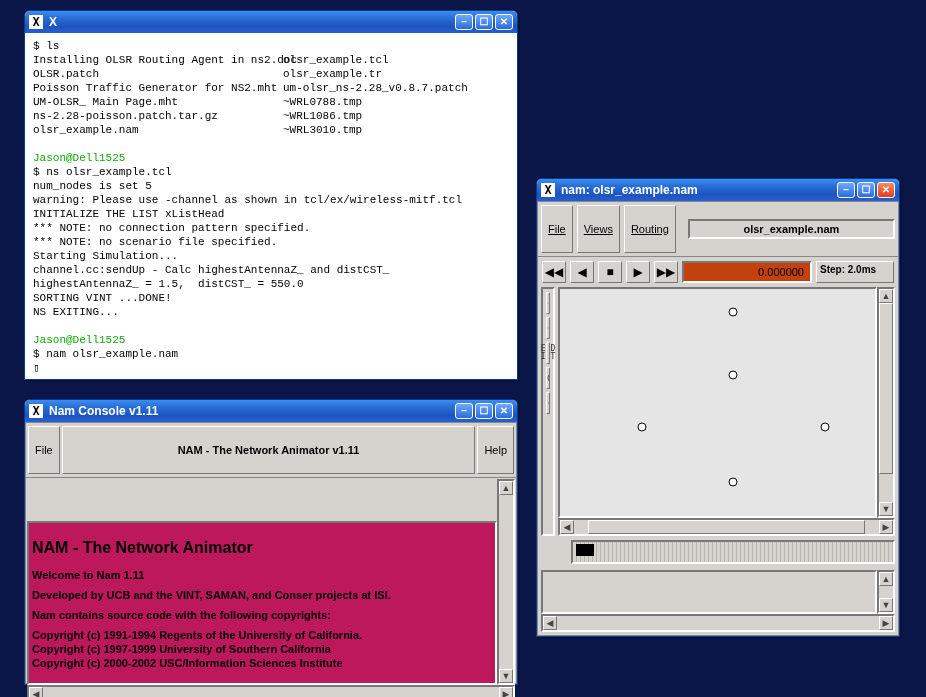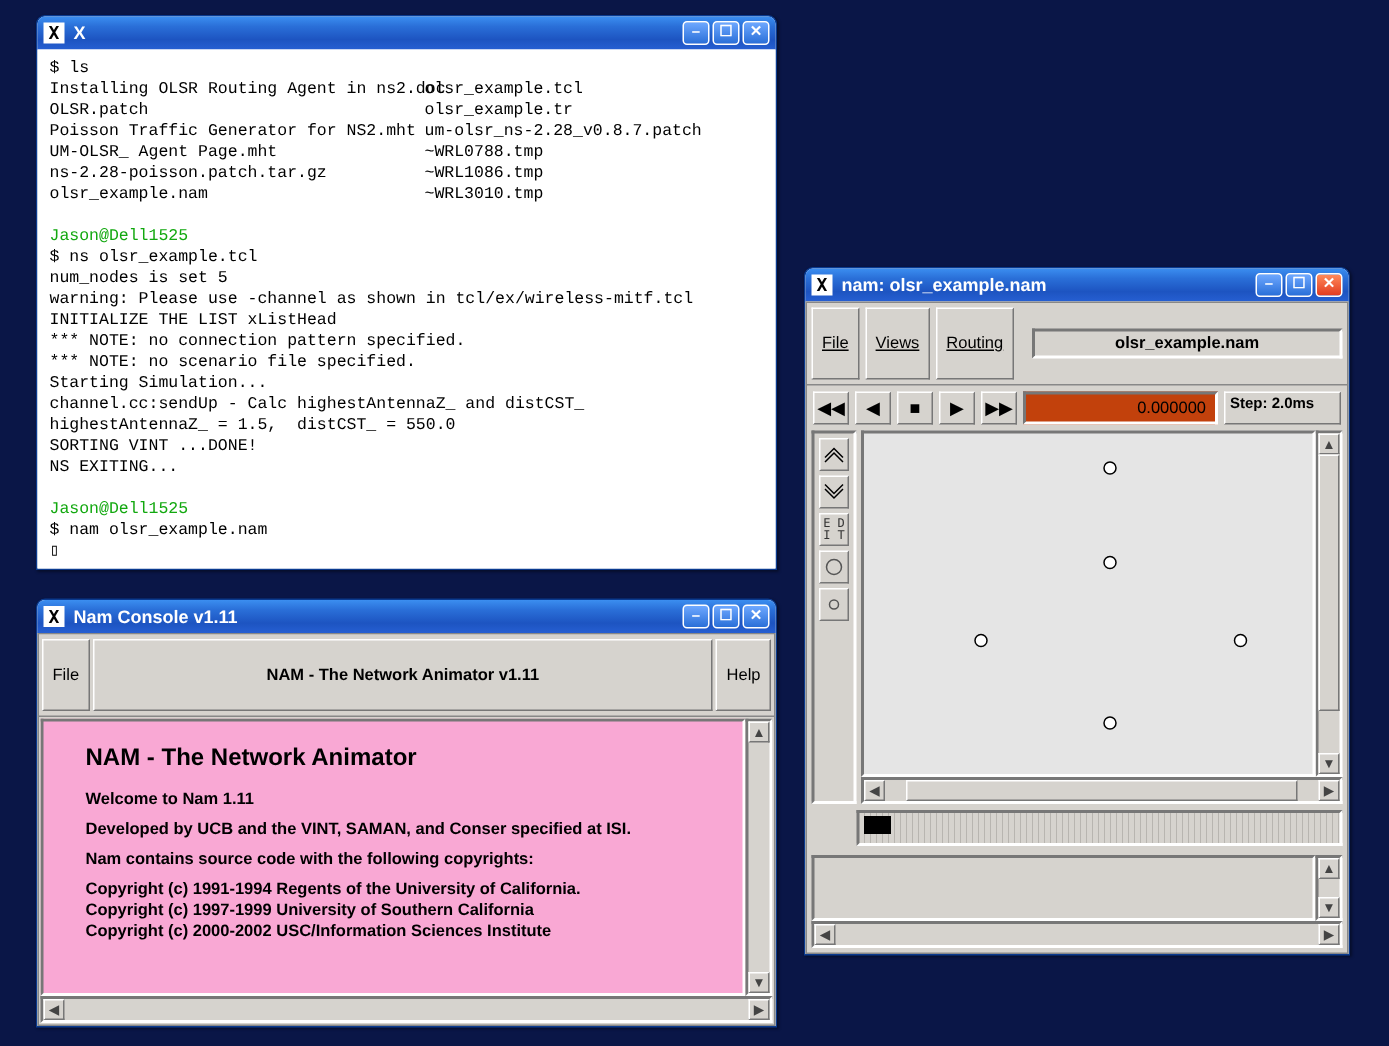--- a/index.html
+++ b/index.html
@@ -93,25 +93,26 @@
   .mbtn.long { flex:1; text-align:center; font-weight:bold; }
 
   .scrollshell {
     flex:1; display:flex; flex-direction:column;
     padding:1px;
   }
   .scrollrow { flex:1; display:flex; overflow:hidden;}
   .inset {
     flex:1;
     border: 2px solid; border-color:#777 #fff #fff #777;
-    background:#f9a8d4;
-    padding: 12px 28px;
+    background:#be185d;
+    padding: 12px 3px;
     overflow:hidden;
     font: 12px Arial,sans-serif;
     color:#000;
+    margin-top:42px;
   }
   .inset h2 { font: bold 16px Arial; margin:4px 0 12px; }
   .inset p  { font: bold 11px Arial; margin:8px 0; }
   .vscroll, .hscroll {
     border: 2px solid; border-color:#777 #fff #fff #777;
     background:#d6d3ce;
   }
   .vscroll { width:18px; display:flex; flex-direction:column; }
   .hscroll { height:18px; display:flex; }
   .sbtn {
@@ -160,21 +161,21 @@
   }
   #nam .stepbox {
     width:78px;
     border:1px solid; border-color:#fff #777 #777 #fff;
     background:#d6d3ce;
     font:bold 10px sans-serif;
     padding:2px 3px; line-height:1.1;
   }
   #nam .mainrow { flex:1; display:flex; padding:0 3px; gap:3px; position:relative;}
   #nam .toolbar {
-    width:30px;
+    width:14px;
     border:2px solid; border-color:#777 #fff #fff #777;
     background:#d6d3ce;
     display:flex; flex-direction:column; gap:3px; padding:3px;
   }
   #nam .tbtn {
     height:22px;
     border:1px solid; border-color:#fff #777 #777 #fff;
     display:flex; align-items:center; justify-content:center;
     font:8px monospace; color:#333;
   }
@@ -231,21 +232,21 @@
     <span class="x-icon">X</span>
     <span class="title">X</span>
     <div class="winbtn">–</div>
     <div class="winbtn">☐</div>
     <div class="winbtn">✕</div>
   </div>
   <div class="body"><span>$ ls</span>
 <span class="col1">Installing OLSR Routing Agent in ns2.doc</span><span class="col2">olsr_example.tcl</span>
 <span class="col1">OLSR.patch</span><span class="col2">olsr_example.tr</span>
 <span class="col1">Poisson Traffic Generator for NS2.mht</span><span class="col2">um-olsr_ns-2.28_v0.8.7.patch</span>
-<span class="col1">UM-OLSR_ Agent Page.mht</span><span class="col2">~WRL0788.tmp</span>
+<span class="col1">UM-OLSR_ Main Page.mht</span><span class="col2">~WRL0788.tmp</span>
 <span class="col1">ns-2.28-poisson.patch.tar.gz</span><span class="col2">~WRL1086.tmp</span>
 <span class="col1">olsr_example.nam</span><span class="col2">~WRL3010.tmp</span>
 
 <span class="prompt">Jason@Dell1525</span>
 <span>$ ns olsr_example.tcl</span>
 <span>num_nodes is set 5</span>
 <span>warning: Please use -channel as shown in tcl/ex/wireless-mitf.tcl</span>
 <span>INITIALIZE THE LIST xListHead</span>
 <span>*** NOTE: no connection pattern specified.</span>
 <span>*** NOTE: no scenario file specified.</span>
@@ -272,21 +273,21 @@
     <div class="motifbar">
       <div class="mbtn">File</div>
       <div class="mbtn long">NAM - The Network Animator v1.11</div>
       <div class="mbtn">Help</div>
     </div>
     <div class="scrollshell">
       <div class="scrollrow">
         <div class="inset">
           <h2>NAM - The Network Animator</h2>
           <p>Welcome to Nam 1.11</p>
-          <p>Developed by UCB and the VINT, SAMAN, and Conser specified at ISI.</p>
+          <p>Developed by UCB and the VINT, SAMAN, and Conser projects at ISI.</p>
           <p>Nam contains source code with the following copyrights:</p>
           <p style="margin:2px 0">Copyright (c) 1991-1994 Regents of the University of California.</p>
           <p style="margin:2px 0">Copyright (c) 1997-1999 University of Southern California</p>
           <p style="margin:2px 0">Copyright (c) 2000-2002 USC/Information Sciences Institute</p>
         </div>
         <div class="vscroll">
           <div class="sbtn">▲</div>
           <div class="strack">
               <div class="puck"></div>
             </div>

